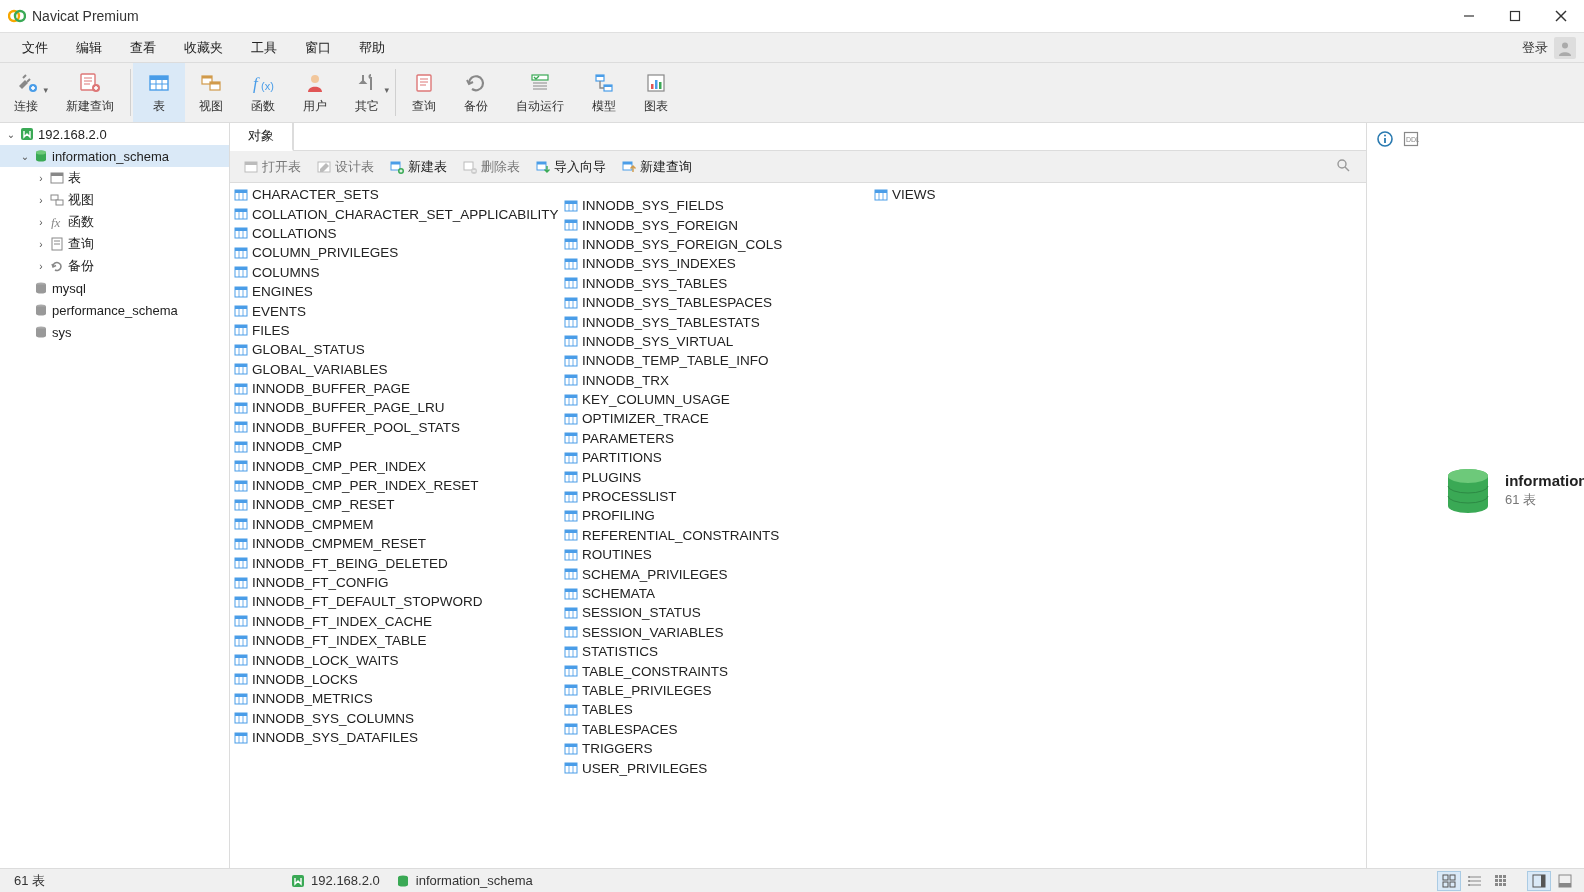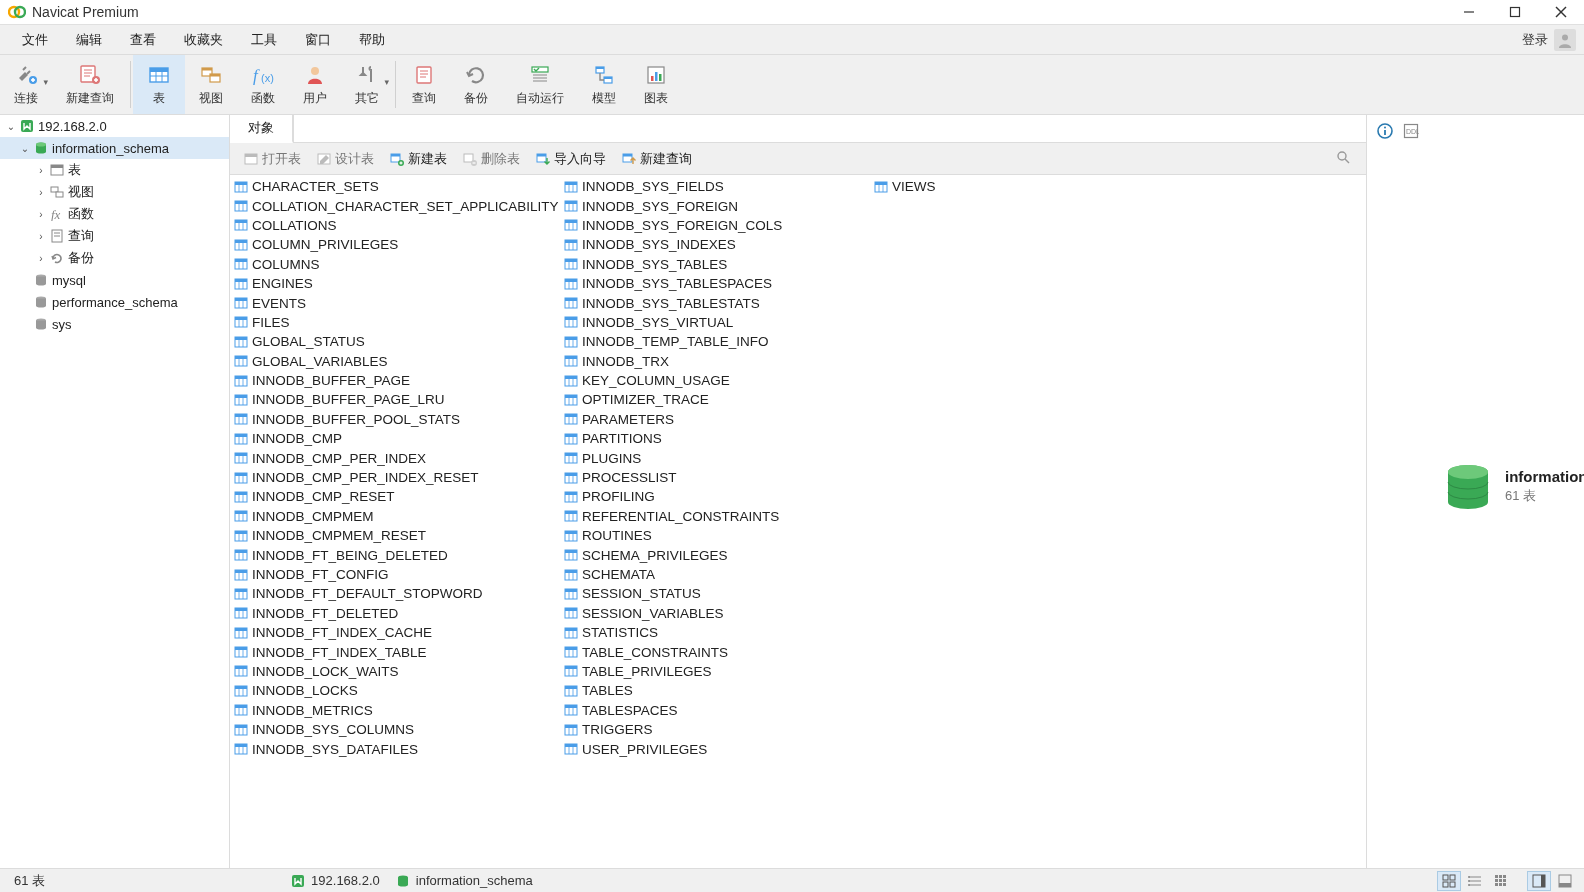--- a/index.html
+++ b/index.html
@@ -10,21 +10,21 @@
       color: #222;
       width: 1584px;
       height: 892px;
       overflow: hidden;
       display: flex;
       flex-direction: column;
     }
 
     
     .titlebar {
-      height: 25px;
+      height: 33px;
       display: flex;
       align-items: center;
       padding: 0 0 0 8px;
       border-bottom: 1px solid #e0e0e0;
     }
     .titlebar .logo {
       width: 18px; height: 18px; margin-right: 6px;
       display: flex; align-items: center; justify-content: center;
     }
     .titlebar .title { font-size: 14px; color: #333; }
@@ -142,21 +142,21 @@
     }
     .sub-btn.enabled { color: #222; }
     .sub-btn .icon { margin-right: 4px; display: flex; }
     .subtoolbar .spacer { flex: 1; }
     .search-icon { padding: 0 10px; color: #999; }
 
     .table-list-wrap { flex: 1; overflow: auto; padding: 2px 4px; }
     .table-cols { display: flex; }
     .table-col { flex: 0 0 auto; width: 330px; }
     .table-col.col1 { width: 330px; }
-    .table-col.col2 { width: 310px; }
+    .table-col.col2 { width: 310px; margin-top: 11px; }
     .table-col.col3 { width: 250px; }
     .table-item { display: flex; align-items: center; height: 19.4px; font-size: 13.5px; }
     .table-item .icon { width: 16px; margin-right: 2px; display: flex; }
     .table-item .label { white-space: nowrap; }
 
     
     .details {
       width: 218px;
       border-left: 1px solid #dcdcdc;
       background: #fff;
@@ -812,31 +812,20 @@
             </div>
             <div class="table-item">
               <span class="icon">
                 <svg width="14" height="14" viewBox="0 0 14 14">
                   <rect x="1" y="2" width="12" height="10" fill="#fff" stroke="#4a9de8" stroke-width="1"></rect>
                   <rect x="1" y="2" width="12" height="3" fill="#4a9de8"></rect>
                   <line x1="5" y1="2" x2="5" y2="12" stroke="#4a9de8" stroke-width="0.8"></line>
                   <line x1="9" y1="2" x2="9" y2="12" stroke="#4a9de8" stroke-width="0.8"></line>
                 </svg>
               </span>
-              <span class="label">INNODB_FT_DELETED</span>
-            </div>
-            <div class="table-item">
-              <span class="icon">
-                <svg width="14" height="14" viewBox="0 0 14 14">
-                  <rect x="1" y="2" width="12" height="10" fill="#fff" stroke="#4a9de8" stroke-width="1"></rect>
-                  <rect x="1" y="2" width="12" height="3" fill="#4a9de8"></rect>
-                  <line x1="5" y1="2" x2="5" y2="12" stroke="#4a9de8" stroke-width="0.8"></line>
-                  <line x1="9" y1="2" x2="9" y2="12" stroke="#4a9de8" stroke-width="0.8"></line>
-                </svg>
-              </span>
               <span class="label">INNODB_FT_INDEX_CACHE</span>
             </div>
             <div class="table-item">
               <span class="icon">
                 <svg width="14" height="14" viewBox="0 0 14 14">
                   <rect x="1" y="2" width="12" height="10" fill="#fff" stroke="#4a9de8" stroke-width="1"></rect>
                   <rect x="1" y="2" width="12" height="3" fill="#4a9de8"></rect>
                   <line x1="5" y1="2" x2="5" y2="12" stroke="#4a9de8" stroke-width="0.8"></line>
                   <line x1="9" y1="2" x2="9" y2="12" stroke="#4a9de8" stroke-width="0.8"></line>
                 </svg>

